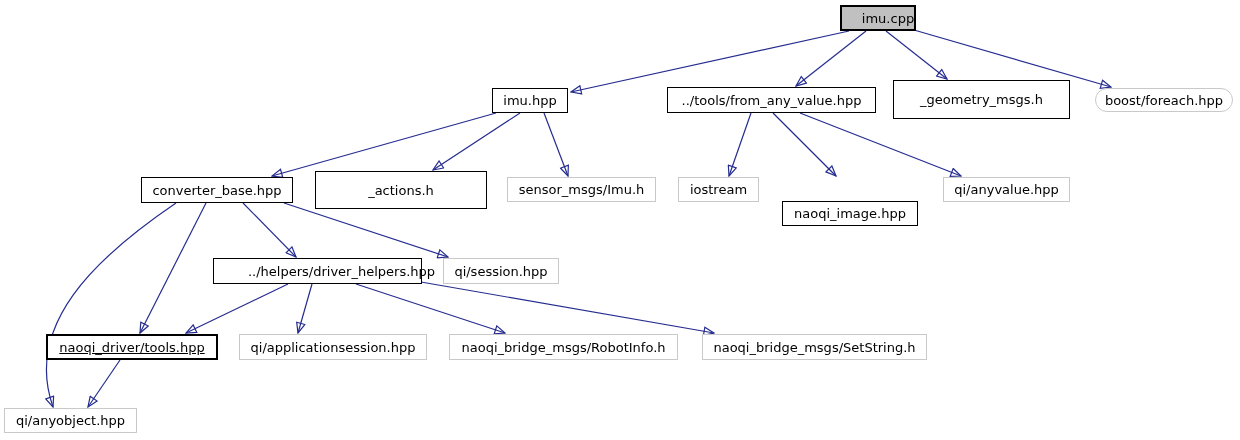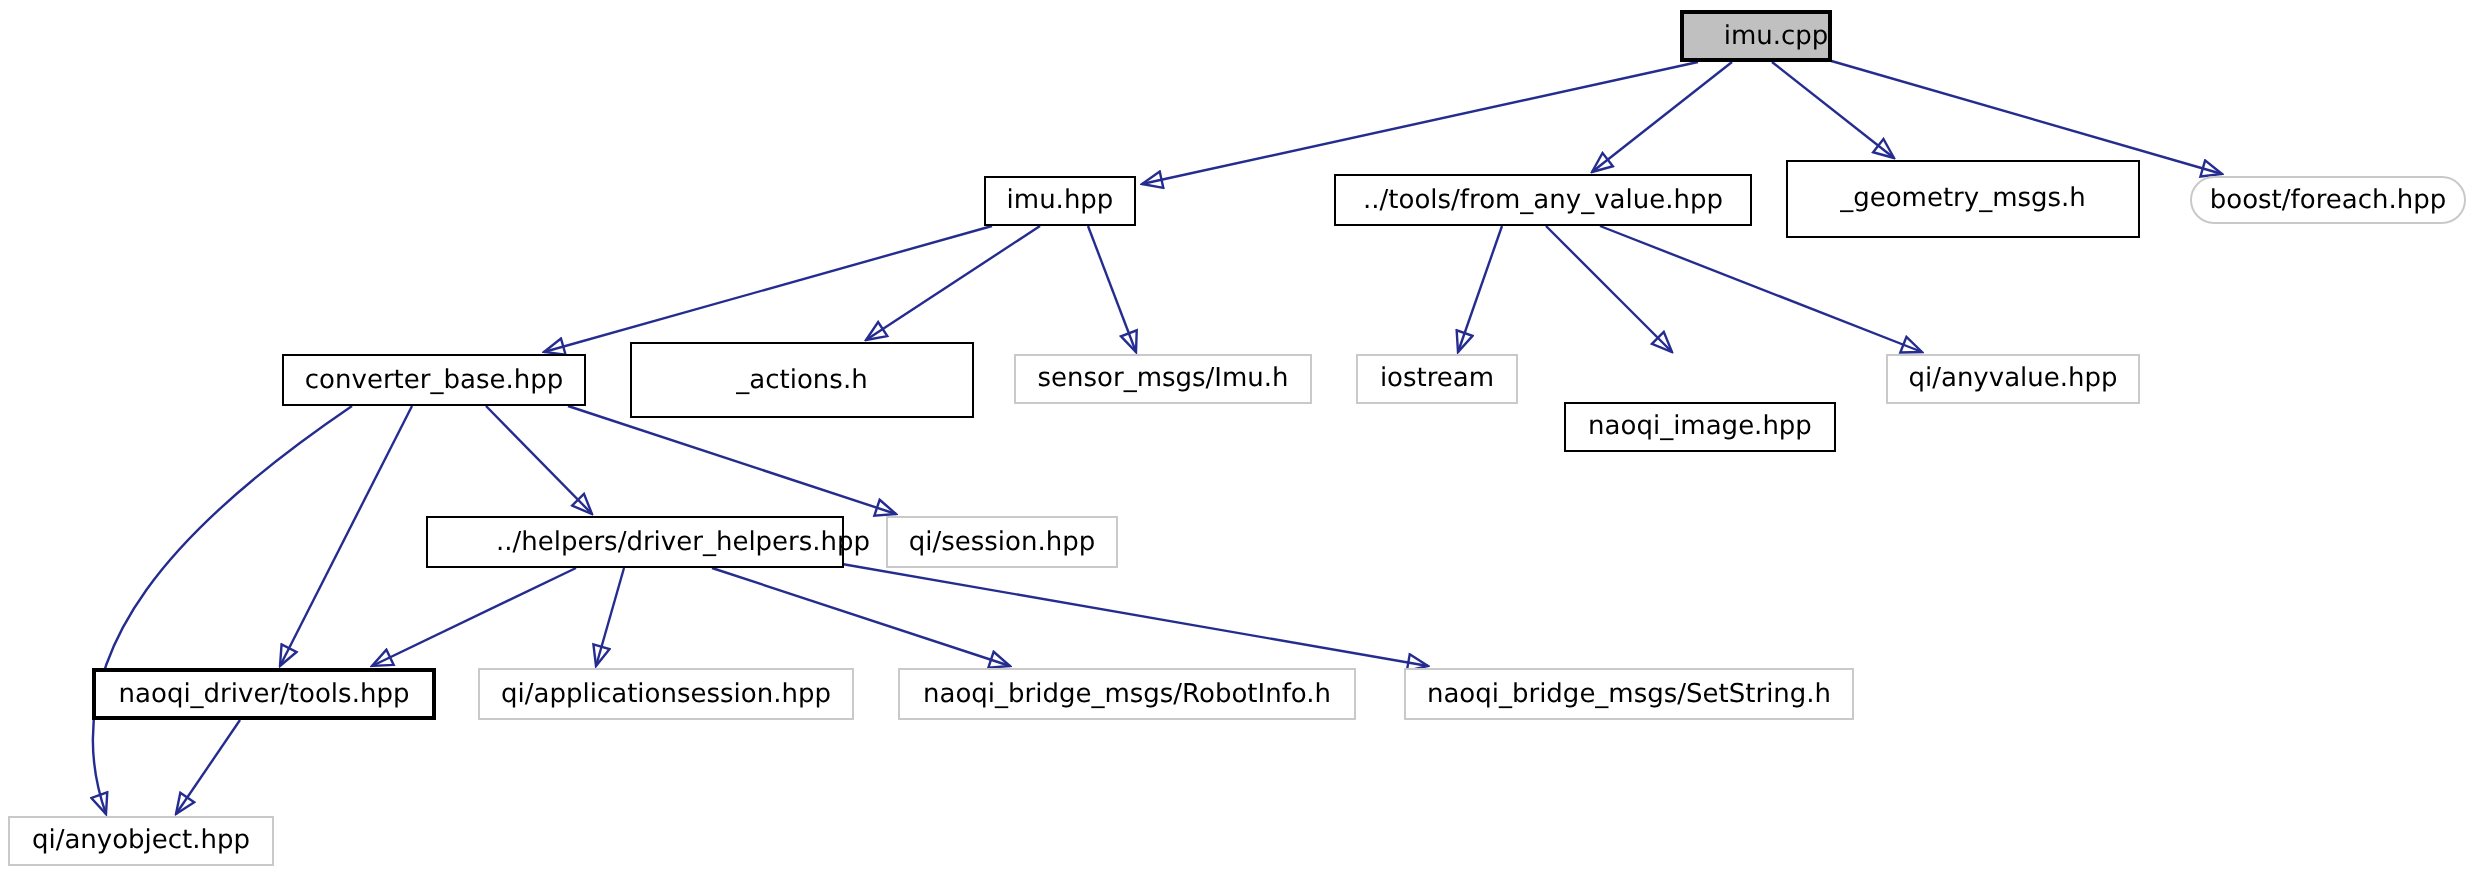--- a/index.html
+++ b/index.html
@@ -27,21 +27,21 @@
     align-items:center;justify-content:center;
     text-align:center;
     font-size:13px;line-height:17px;
     color:var(--text);
     background:#fff;
     white-space:nowrap;
     cursor:default;
   }
   .node.main{background:var(--main-fill);border:2px solid var(--internal-border);padding-left:20px;}
   .node.internal{border:1px solid var(--internal-border);cursor:pointer;}
-  .node.internal-bold{border:2px solid var(--internal-border);cursor:pointer;}
+  .node.internal-bold{border:2px solid var(--internal-border);cursor:pointer;text-decoration:underline;}
   .node.external{border:1px solid var(--external-border);}
   .node span{display:block;}
 </style>
 </head>
 <body>
 
 <div class="graph-canvas">
   <svg class="edges-layer" width="1240" height="440" viewBox="0 0 1240 440" xmlns="http://www.w3.org/2000/svg">
     <defs>
       <marker id="arrow" viewBox="0 0 10 10" refX="10" refY="5" markerWidth="12" markerHeight="10" orient="auto" markerUnits="userSpaceOnUse">

